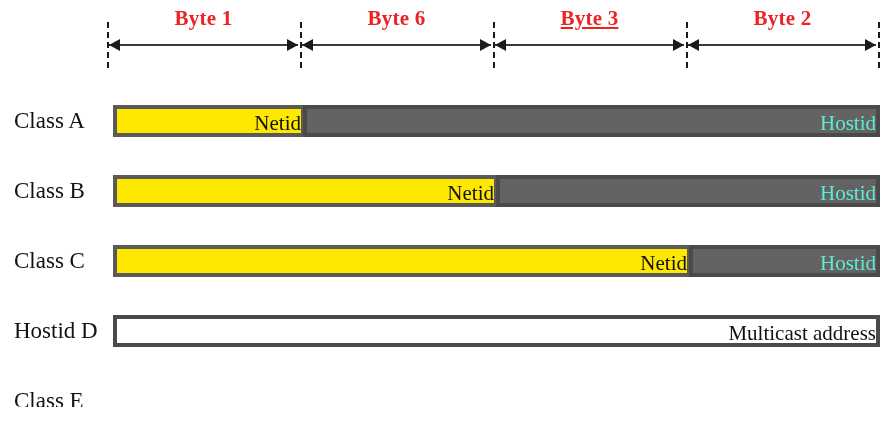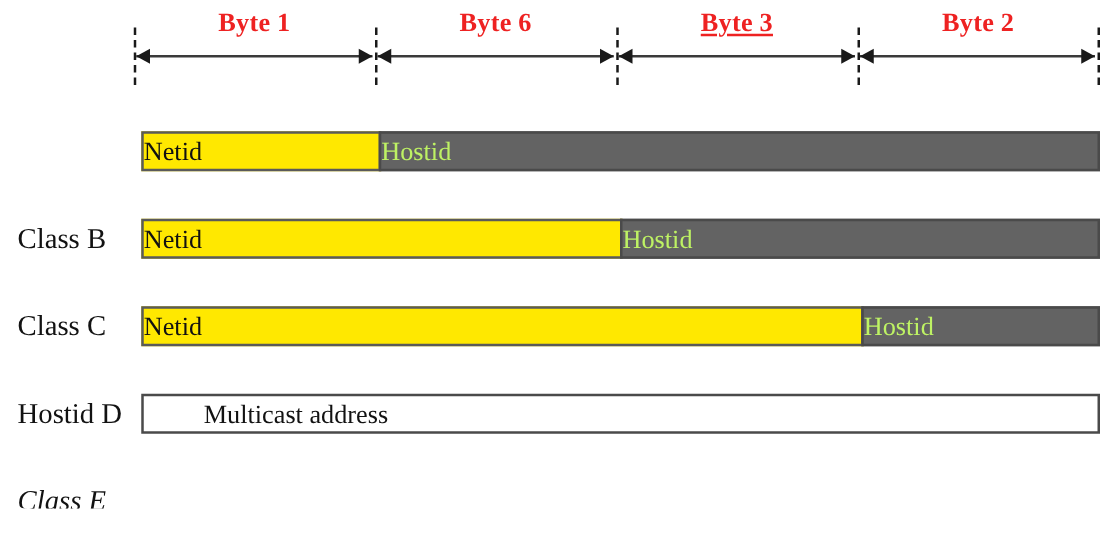--- a/index.html
+++ b/index.html
@@ -93,36 +93,36 @@
     top: 2px;
     height: 32px;
     box-sizing: border-box;
     display: block;
   }
   .seg {
     position: absolute;
     top: 0;
     height: 32px;
     box-sizing: border-box;
-    border: 2px solid #7f1d1d;
+    border: 4px solid #7f1d1d;
     line-height: 28px;
-    text-align: left;
+    text-align: right;
     font-size: 21px;
     white-space: nowrap;
     overflow: hidden;
     font-family: "Liberation Serif", "DejaVu Serif", serif;
   }
   .seg.netid {
     background: #ffe800;
     color: #111111;
     border-color: #5a5a5a;
   }
   .seg.hostid {
     background: #636363;
-    color: #bef264;
+    color: #5eead4;
     border-color: #4a4a4a;
   }
   .seg.plain {
     background: #ffffff;
     color: #121212;
     border-color: #4a4a4a;
     padding-left: 48px;
   }
 </style>
 </head>
@@ -159,20 +159,21 @@
       <div class="arrow-head right"></div>
     </div>
     <div class="arrow-row" style="left:688px; width:188px;">
       <div class="arrow-line"></div>
       <div class="arrow-head left"></div>
       <div class="arrow-head right"></div>
     </div>
   </div>
 
   <div class="class-row" style="top:103px;">
+    <div class="class-label">Class A</div>
     <div class="bar" style="left:113px; width:767px;">
       <div class="seg netid" style="left:0px;   width:192px;">Netid</div>
       <div class="seg hostid" style="left:190px; width:577px;">Hostid</div>
     </div>
   </div>
 
   <div class="class-row" style="top:173px;">
     <div class="class-label">Class B</div>
     <div class="bar" style="left:113px; width:767px;">
       <div class="seg netid" style="left:0px;   width:385px;">Netid</div>
@@ -188,17 +189,17 @@
     </div>
   </div>
 
   <div class="class-row" style="top:313px;">
     <div class="class-label">Hostid D</div>
     <div class="bar" style="left:113px; width:767px;">
       <div class="seg plain" style="left:0px; width:767px;">Multicast address</div>
     </div>
   </div>
 
-  <div class="class-row" style="top:383px;font-style:italic;">
+  <div class="class-row" style="top:383px;">
     <div class="class-label">Class E</div>
   </div>
 
 </div>
 
 </body></html>

